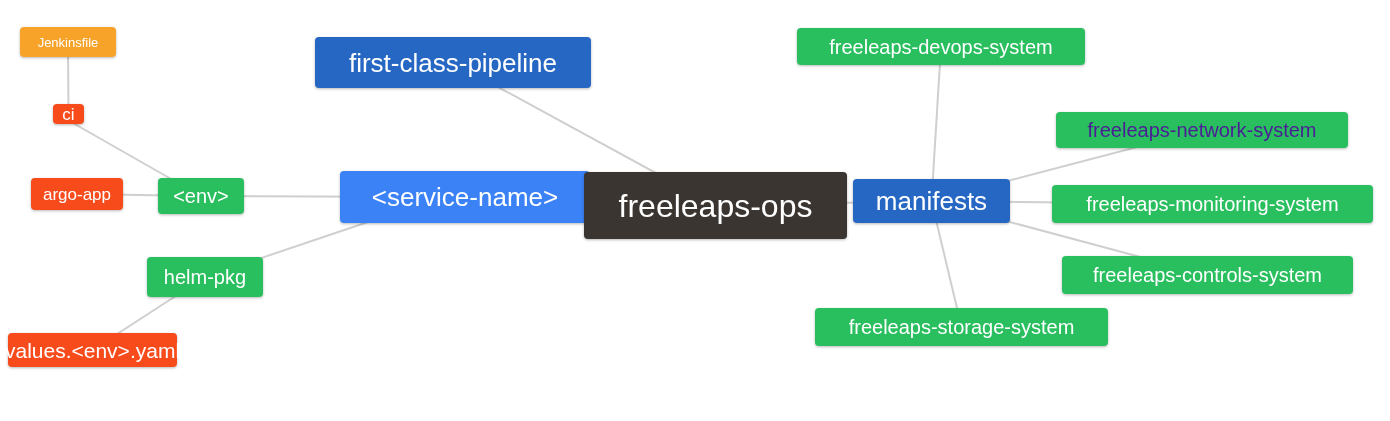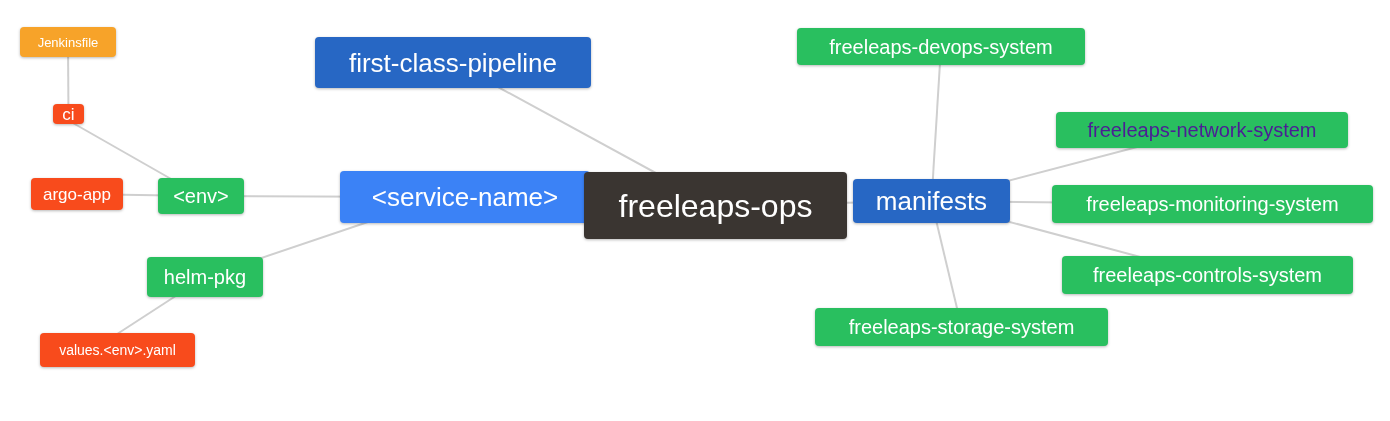--- a/index.html
+++ b/index.html
@@ -57,21 +57,21 @@
       <line x1="931.5" y1="201" x2="1212.5" y2="204" stroke="#cfcfcf" stroke-width="2"></line>
       <line x1="931.5" y1="201" x2="1207.5" y2="275" stroke="#cfcfcf" stroke-width="2"></line>
       <line x1="931.5" y1="201" x2="961.5" y2="327" stroke="#cfcfcf" stroke-width="2"></line>
     </svg>
 
 <div class="node" style="left: 20px; top: 27px; width: 96px; height: 30px; font-size: 13px; background: rgb(247, 163, 41); color: rgb(255, 255, 255);">Jenkinsfile</div>
     <div class="node" style="left: 53px; top: 104px; width: 31px; height: 20px; font-size: 17px; background: rgb(248, 75, 28); color: rgb(255, 255, 255);">ci</div>
     <div class="node" style="left: 31px; top: 178px; width: 92px; height: 32px; font-size: 17px; background: rgb(248, 75, 28); color: rgb(255, 255, 255);">argo-app</div>
     <div class="node" style="left: 158px; top: 178px; width: 86px; height: 36px; font-size: 20px; background: rgb(41, 191, 95); color: rgb(255, 255, 255);">&lt;env&gt;</div>
     <div class="node" style="left: 147px; top: 257px; width: 116px; height: 40px; font-size: 20px; background: rgb(41, 191, 95); color: rgb(255, 255, 255);">helm-pkg</div>
-    <div class="node" style="left: 8px; top: 333px; width: 155px; height: 34px; font-size: 14px; background: rgb(248, 75, 28); color: rgb(255, 255, 255); margin-left: 32px;">values.&lt;env&gt;.yaml</div>
+    <div class="node" style="left: 8px; top: 333px; width: 169px; height: 34px; font-size: 21px; background: rgb(248, 75, 28); color: rgb(255, 255, 255);">values.&lt;env&gt;.yaml</div>
     <div class="node" style="left: 315px; top: 37px; width: 276px; height: 51px; font-size: 26px; background: rgb(39, 103, 196); color: rgb(255, 255, 255);">first-class-pipeline</div>
     <div class="node" style="left: 317px; top: 171px; width: 250px; height: 52px; font-size: 26px; background: #3b82f6; color: rgb(255, 255, 255); margin-left: 23px;">&lt;service-name&gt;</div>
     <div class="node" style="left: 584px; top: 172px; width: 263px; height: 67px; font-size: 32px; background: rgb(58, 53, 49); color: rgb(255, 255, 255);">freeleaps-ops</div>
     <div class="node" style="left: 853px; top: 179px; width: 157px; height: 44px; font-size: 26px; background: rgb(39, 103, 196); color: rgb(255, 255, 255);">manifests</div>
     <div class="node" style="left: 797px; top: 28px; width: 288px; height: 37px; font-size: 20px; background: rgb(41, 191, 95); color: rgb(255, 255, 255);">freeleaps-devops-system</div>
     <div class="node" style="left: 1056px; top: 112px; width: 292px; height: 36px; font-size: 20px; background: rgb(41, 191, 95); color: #4c1d95;">freeleaps-network-system</div>
     <div class="node" style="left: 1052px; top: 185px; width: 321px; height: 38px; font-size: 20px; background: rgb(41, 191, 95); color: rgb(255, 255, 255);">freeleaps-monitoring-system</div>
     <div class="node" style="left: 1062px; top: 256px; width: 291px; height: 38px; font-size: 20px; background: rgb(41, 191, 95); color: rgb(255, 255, 255);">freeleaps-controls-system</div>
     <div class="node" style="left: 815px; top: 308px; width: 293px; height: 38px; font-size: 20px; background: rgb(41, 191, 95); color: rgb(255, 255, 255); text-align: right;">freeleaps-storage-system</div>
   </div>

